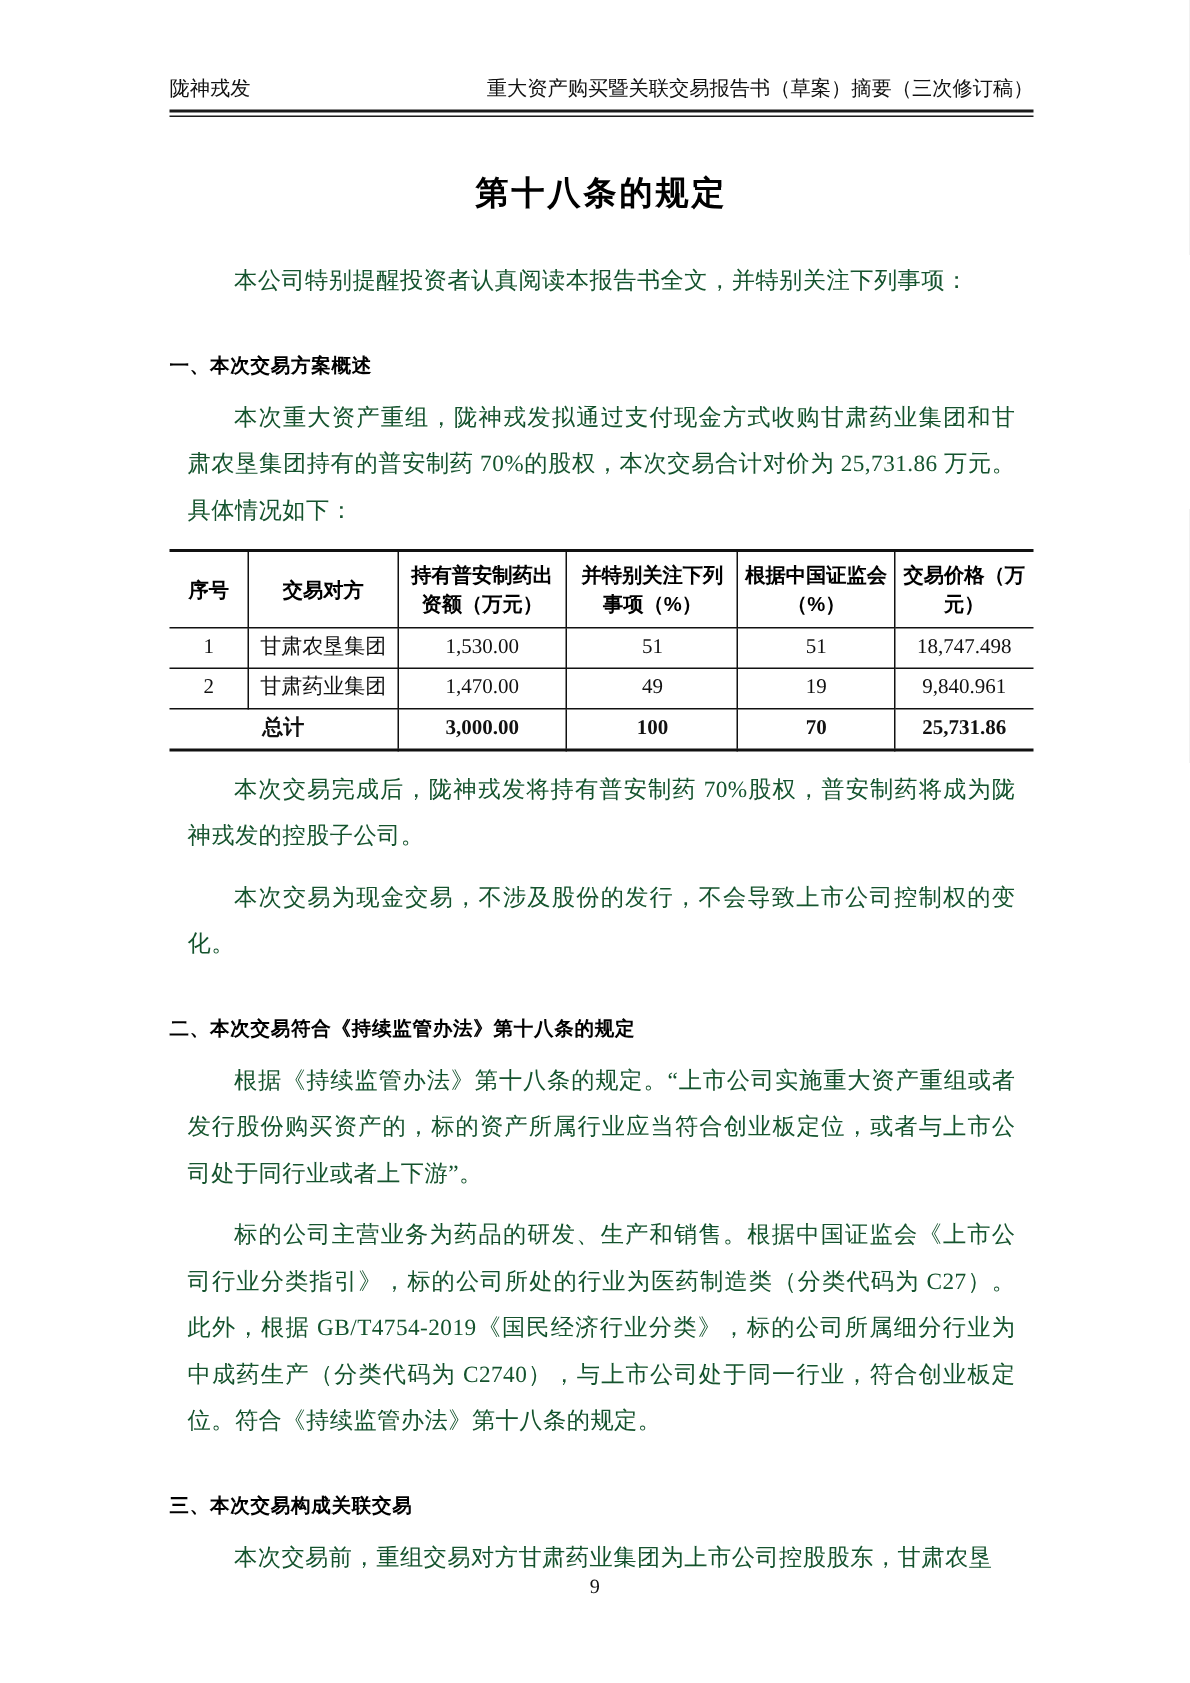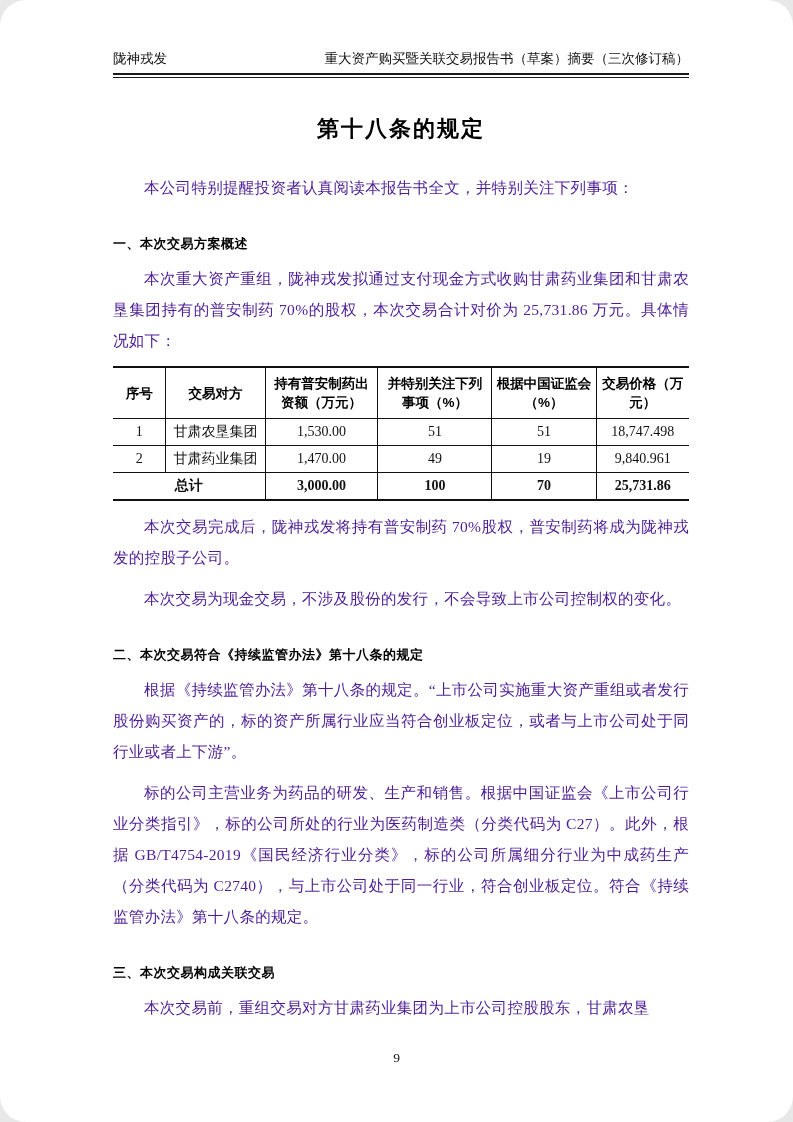--- a/index.html
+++ b/index.html
@@ -11,21 +11,20 @@
     position: relative;
     width: 793px;
     height: 1122px;
     margin: 0 auto;
     background: #ffffff;
     color: #111;
     box-sizing: border-box;
     padding: 50px 104px 0 113px;
     font-family: "Liberation Serif", "DejaVu Serif", serif;
     overflow: hidden;
-    border-radius: 26px;
   }
   
   .doc-header {
     display: flex;
     justify-content: space-between;
     align-items: flex-end;
     font-size: 13.5px;
     line-height: 18px;
     color: #111;
     padding-bottom: 5px;
@@ -49,27 +48,27 @@
   .sec-heading {
     margin: 32px 0 6px 0;
     font-family: "Liberation Sans", "DejaVu Sans", sans-serif;
     font-weight: bold;
     font-size: 13px;
     letter-spacing: 0.5px;
     color: #000;
   }
   
   .para {
-    margin: 10px 0;
+    margin: 10px 12px;
     font-size: 15.5px;
     line-height: 31px;
     text-align: justify;
     text-indent: 2em;
     letter-spacing: 0.3px;
-    color: #4c1d95;
+    color: #14532d;
   }
   .intro {
     margin-top: 28px;
   }
   
   table.deal-table {
     width: 100%;
     margin: 10px 0 4px 0;
     border-collapse: collapse;
     border-top: 2.5px solid #111;

